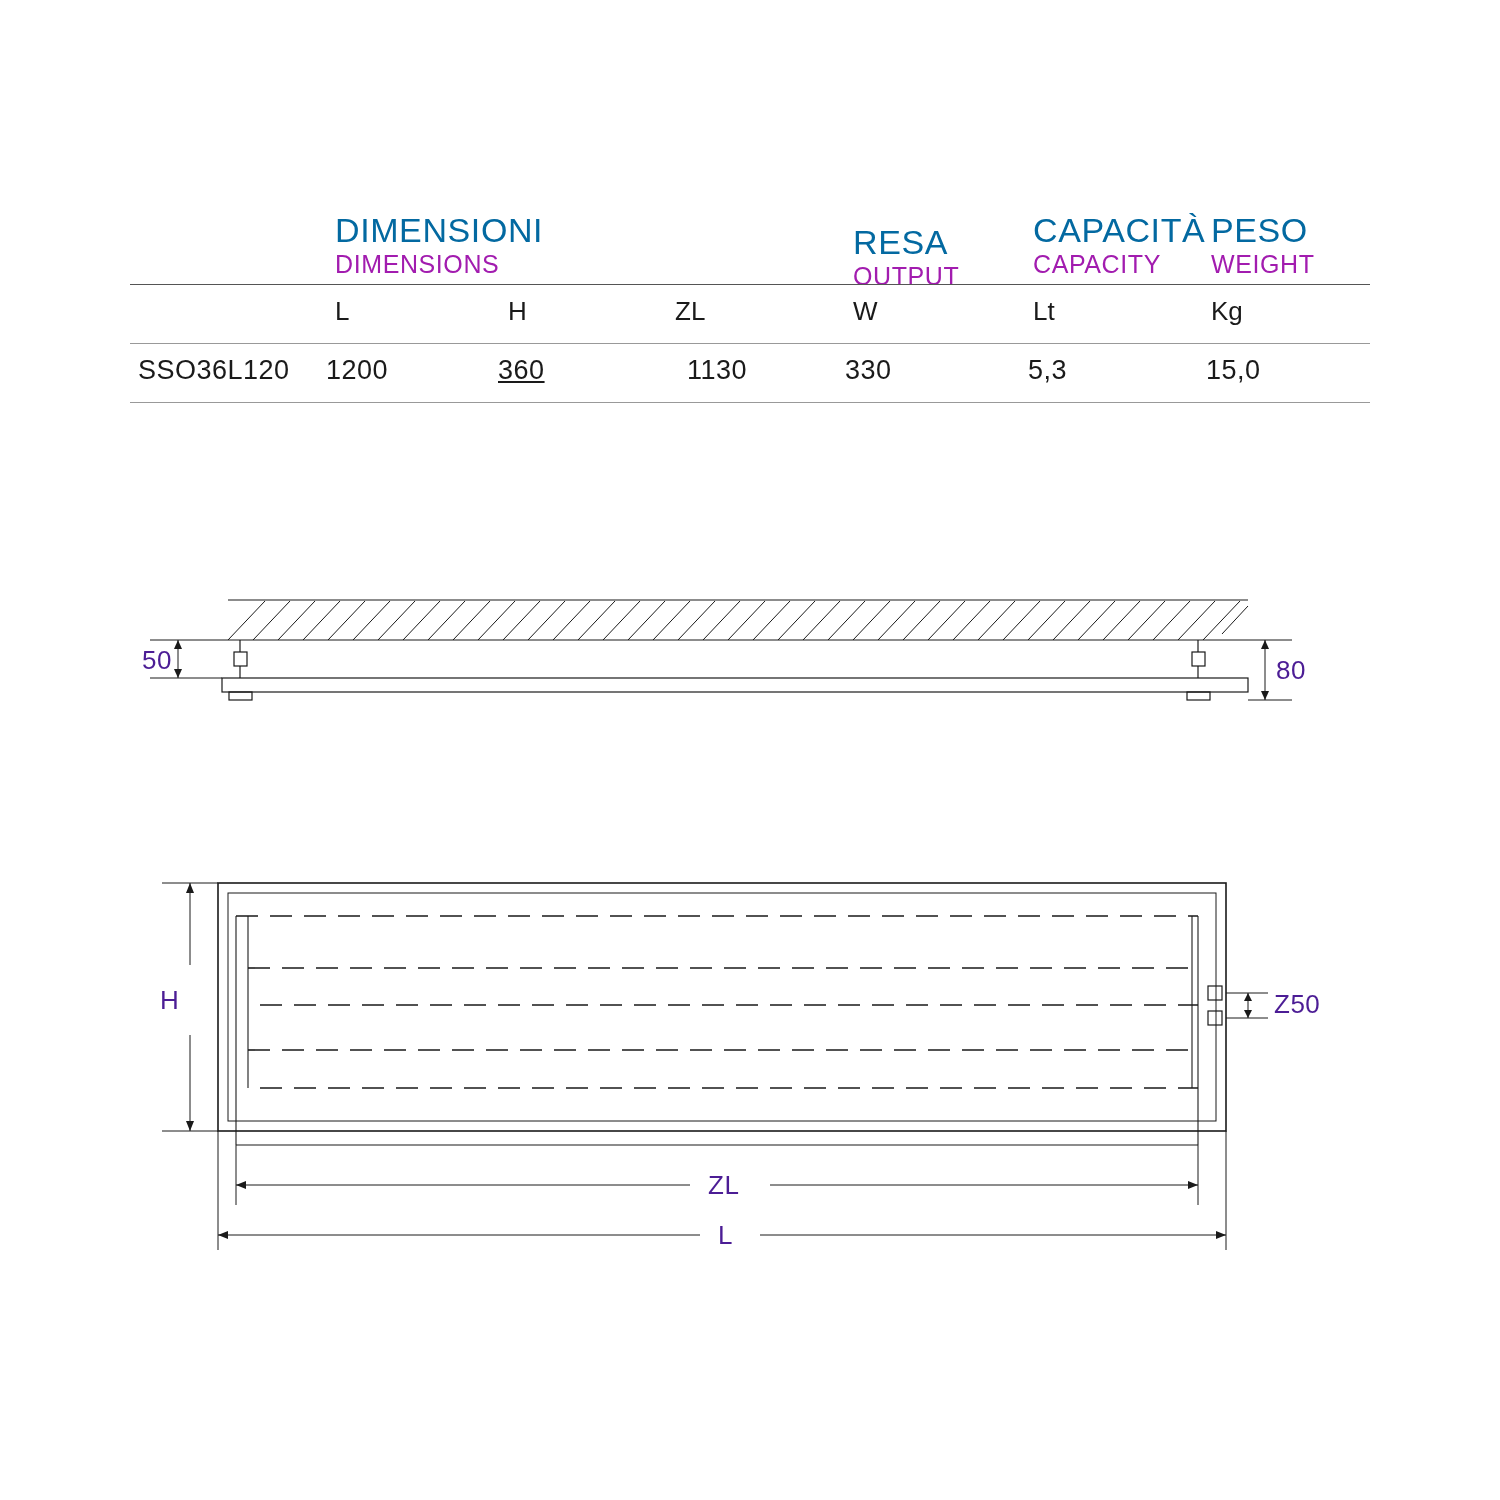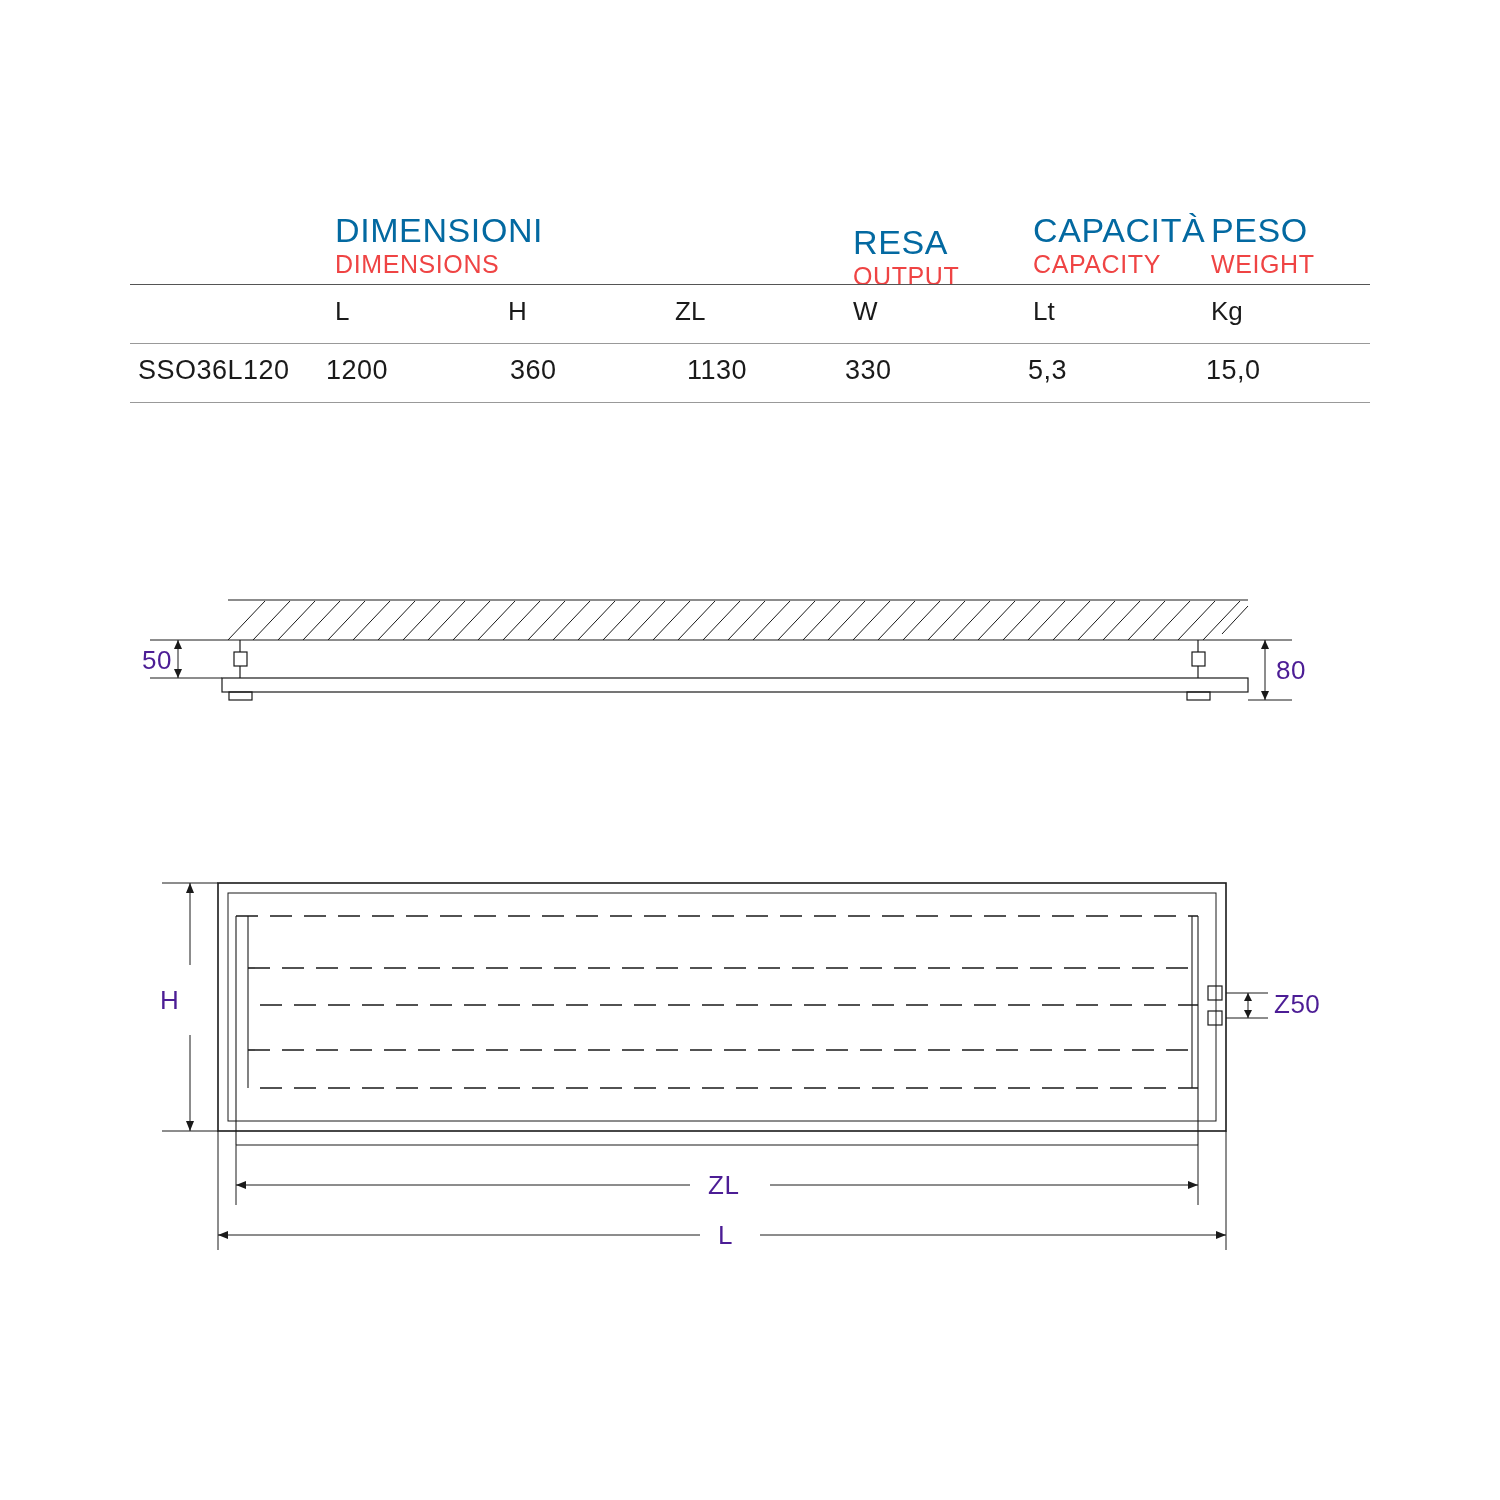--- a/index.html
+++ b/index.html
@@ -36,21 +36,21 @@
   .grp .it {
     font-size: 34px;
     letter-spacing: 0.6px;
     color: #0369a1;
     display: block;
     font-weight: 400;
   }
   .grp .en {
     font-size: 25px;
     letter-spacing: 0.6px;
-    color: #ef4444;
+    color: #a21caf;
     display: block;
     font-weight: 400;
   }
   .rule {
     position: absolute;
     left: 0;
     width: 1240px;
     height: 1px;
     background: #555;
   }
@@ -130,21 +130,21 @@
     <span style="left:723px;">W</span>
     <span style="left:903px;">Lt</span>
     <span style="left:1081px;">Kg</span>
   </div>
 
   <div class="rule thin" style="top:133px;"></div>
 
   <div class="datarow">
     <span style="left:8px;">SSO36L120</span>
     <span style="left:196px;">1200</span>
-    <span style="left:380px;">360</span>
+    <span style="left:368px;text-decoration:underline;">360</span>
     <span style="left:533px;margin-left:24px;">1130</span>
     <span style="left:715px;">330</span>
     <span style="left:898px;">5,3</span>
     <span style="left:1076px;">15,0</span>
   </div>
 
   <div class="rule thin" style="top:192px;"></div>
 </div>
 
 <svg class="drawing" viewBox="0 0 1500 1500">

